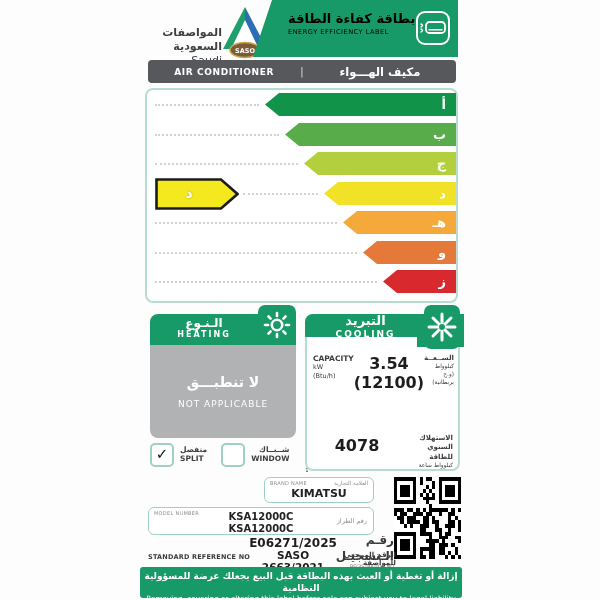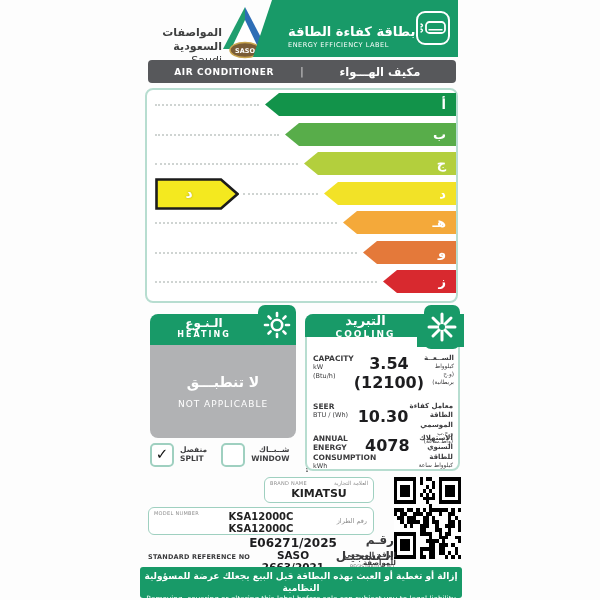--- a/index.html
+++ b/index.html
@@ -8,21 +8,21 @@
   .abs{position:absolute;}
   .label-root{position:absolute;left:0;top:0;width:600px;height:600px;background:#fdfdfd;}
 
   
   .org-block{left:138px;top:26px;width:84px;text-align:right;line-height:1.25;}
   .org-ar{font-size:11px;font-weight:bold;color:#3f4040;}
   .org-en{font-size:11px;color:#3f4040;}
   .saso-logo{left:219px;top:5px;width:52px;height:56px;}
   .green-banner{left:248px;top:0;width:210px;height:57px;background:#189a68;
       clip-path:polygon(24px 0,100% 0,100% 100%,5px 100%);}
-  .banner-text{left:40px;top:24px;color:#ffffff;line-height:1.3;}
+  .banner-text{left:40px;top:11px;color:#000000;line-height:1.3;}
   .banner-ar{font-size:13px;font-weight:bold;}
   .banner-en{font-size:6.6px;letter-spacing:.5px;}
   .ac-icon{right:7px;top:10px;width:36px;height:36px;}
 
   
   .product-bar{left:148px;top:60px;width:308px;height:23px;background:#57585b;border-radius:4px;
       display:flex;align-items:center;color:#fff;}
   .pb-en{flex:1;text-align:center;font-size:9px;font-weight:bold;letter-spacing:.6px;}
   .pb-div{font-size:10px;color:#ddd;}
   .pb-ar{flex:1;text-align:center;font-size:11.5px;font-weight:bold;direction:rtl;}
@@ -254,38 +254,22 @@
         <div>3.54</div>
         <div>(12100)</div>
       </div>
       <div class="c-ar">
         <div class="l1">الســعــة</div>
         <div class="l2">كيلوواط</div>
         <div class="l3">(و.ح بريطانية)</div>
       </div>
     </div>
 
-    <div class="c-row" style="top:86px">
-      <div class="c-en">
-        <div class="l1">SEER</div>
-        <div class="l2">BTU / (Wh)</div>
-      </div>
-      <div class="c-val" style="padding-top:5px">10.30</div>
-      <div class="c-ar">
-        <div class="l1">معامل كفاءة الطاقة الموسمي</div>
-        <div class="l2">و.ح.ب (واط.ساعة)</div>
-      </div>
-    </div>
 
     <div class="c-row" style="top:118px">
-      <div class="c-en">
-        <div class="l1">ANNUAL ENERGY</div>
-        <div class="l1">CONSUMPTION</div>
-        <div class="l2">kWh</div>
-      </div>
       <div class="c-val" style="padding-top:2px">4078</div>
       <div class="c-ar">
         <div class="l1">الاستهلاك السنوي</div>
         <div class="l1">للطاقة</div>
         <div class="l2">كيلوواط ساعة</div>
       </div>
     </div>
   </div>
 
 

